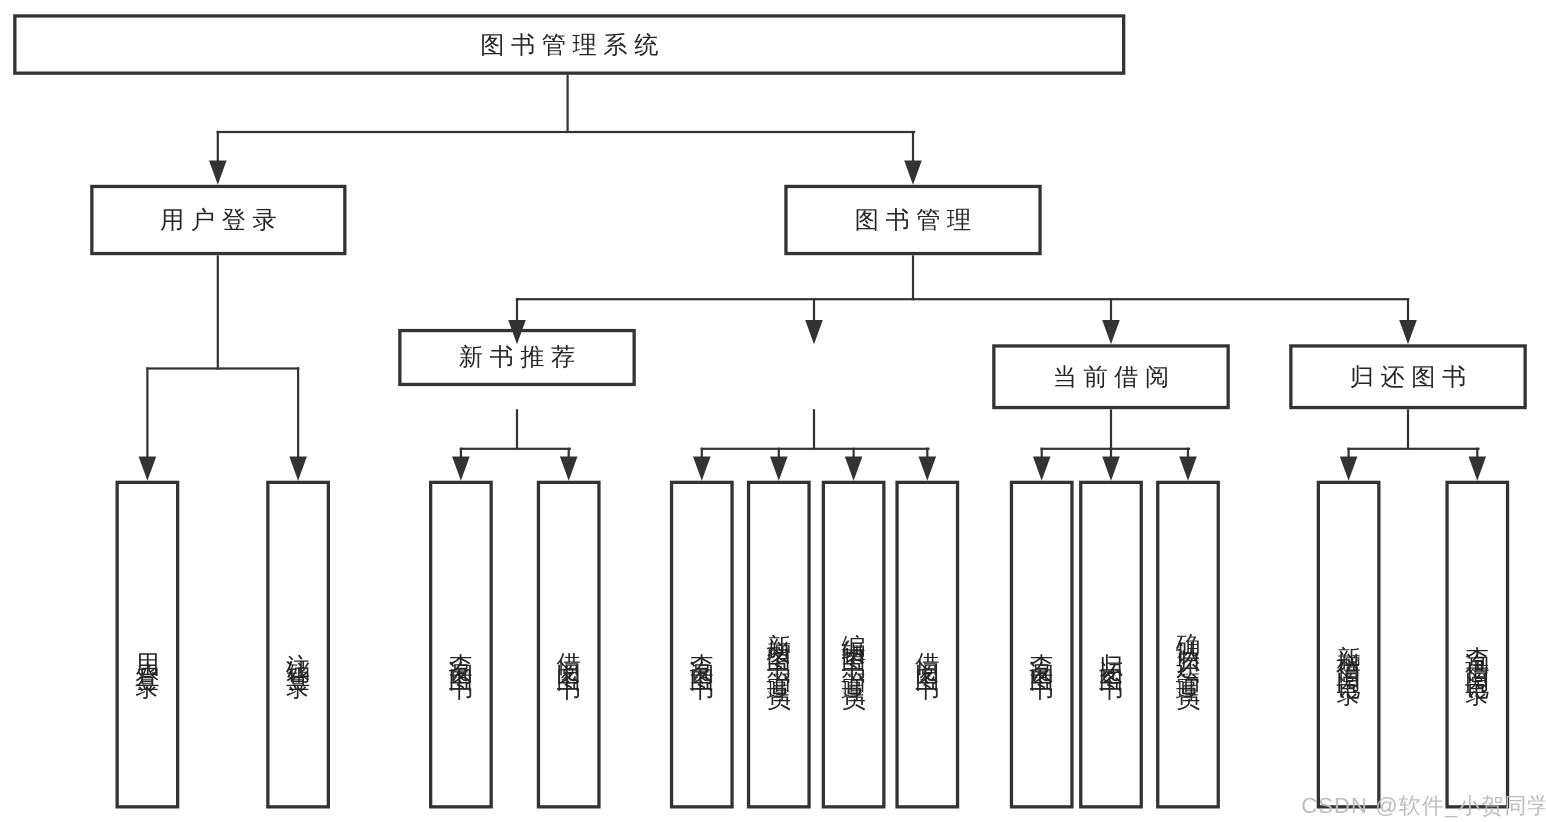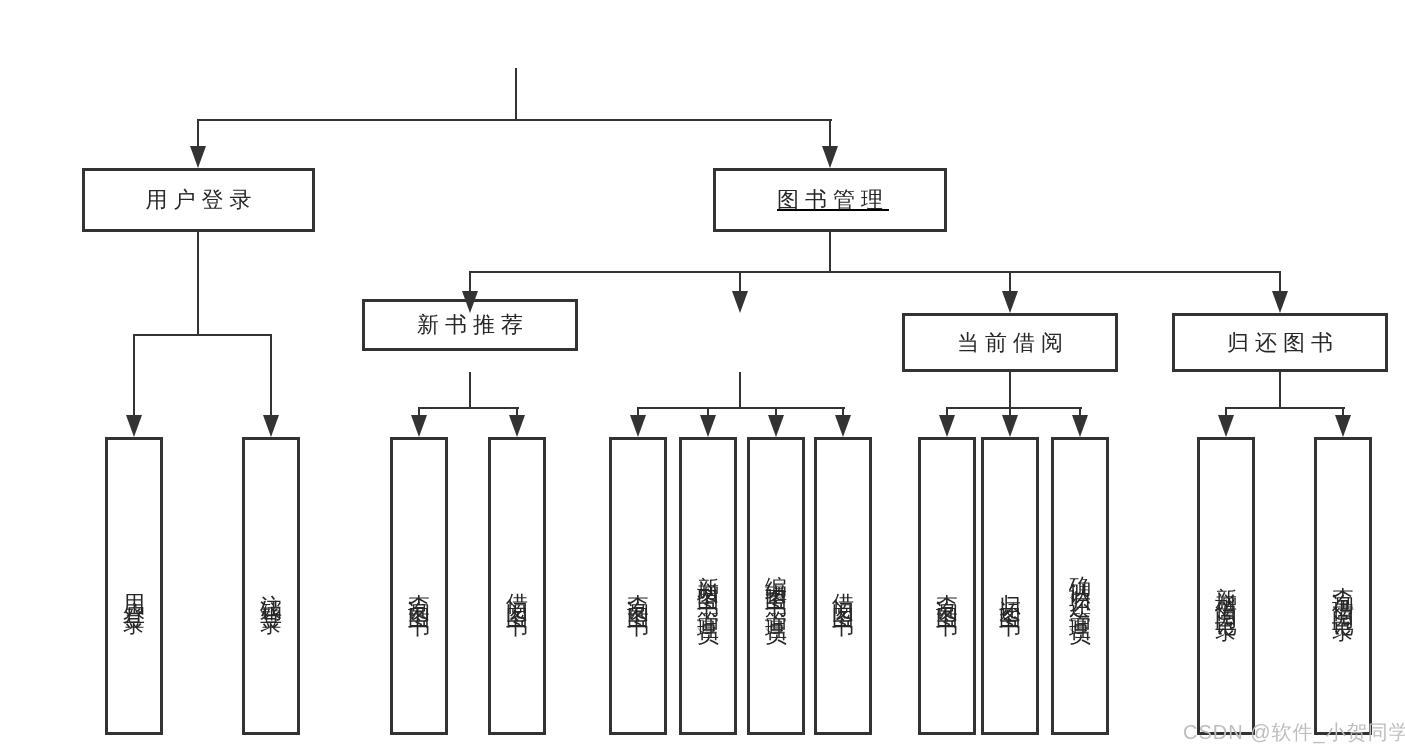--- a/index.html
+++ b/index.html
@@ -72,25 +72,28 @@
     letter-spacing: 1px;
     white-space: nowrap;
     z-index: 5;
   }
 </style>
 </head>
 <body>
 
 <div class="canvas">
 
+  <div class="box" style="left:12px; top:13px; width:1011px; height:55px;">
+    <span>图书管理系统</span>
+  </div>
 
   <div class="box" style="left:82px; top:168px; width:233px; height:64px;">
     <span>用户登录</span>
   </div>
-  <div class="box" style="left:713px; top:168px; width:234px; height:64px;text-decoration:underline;">
+  <div class="box" style="left:713px; top:168px; width:234px; height:64px;">
     <span>图书管理</span>
   </div>
 
   <div class="box" style="left:362px; top:299px; width:216px; height:52px;">
     <span>新书推荐</span>
   </div>
   <div class="box" style="left:902px; top:313px; width:216px; height:59px;text-align:right;">
     <span>当前借阅</span>
   </div>
   <div class="box" style="left:1172px; top:313px; width:216px; height:59px;">

